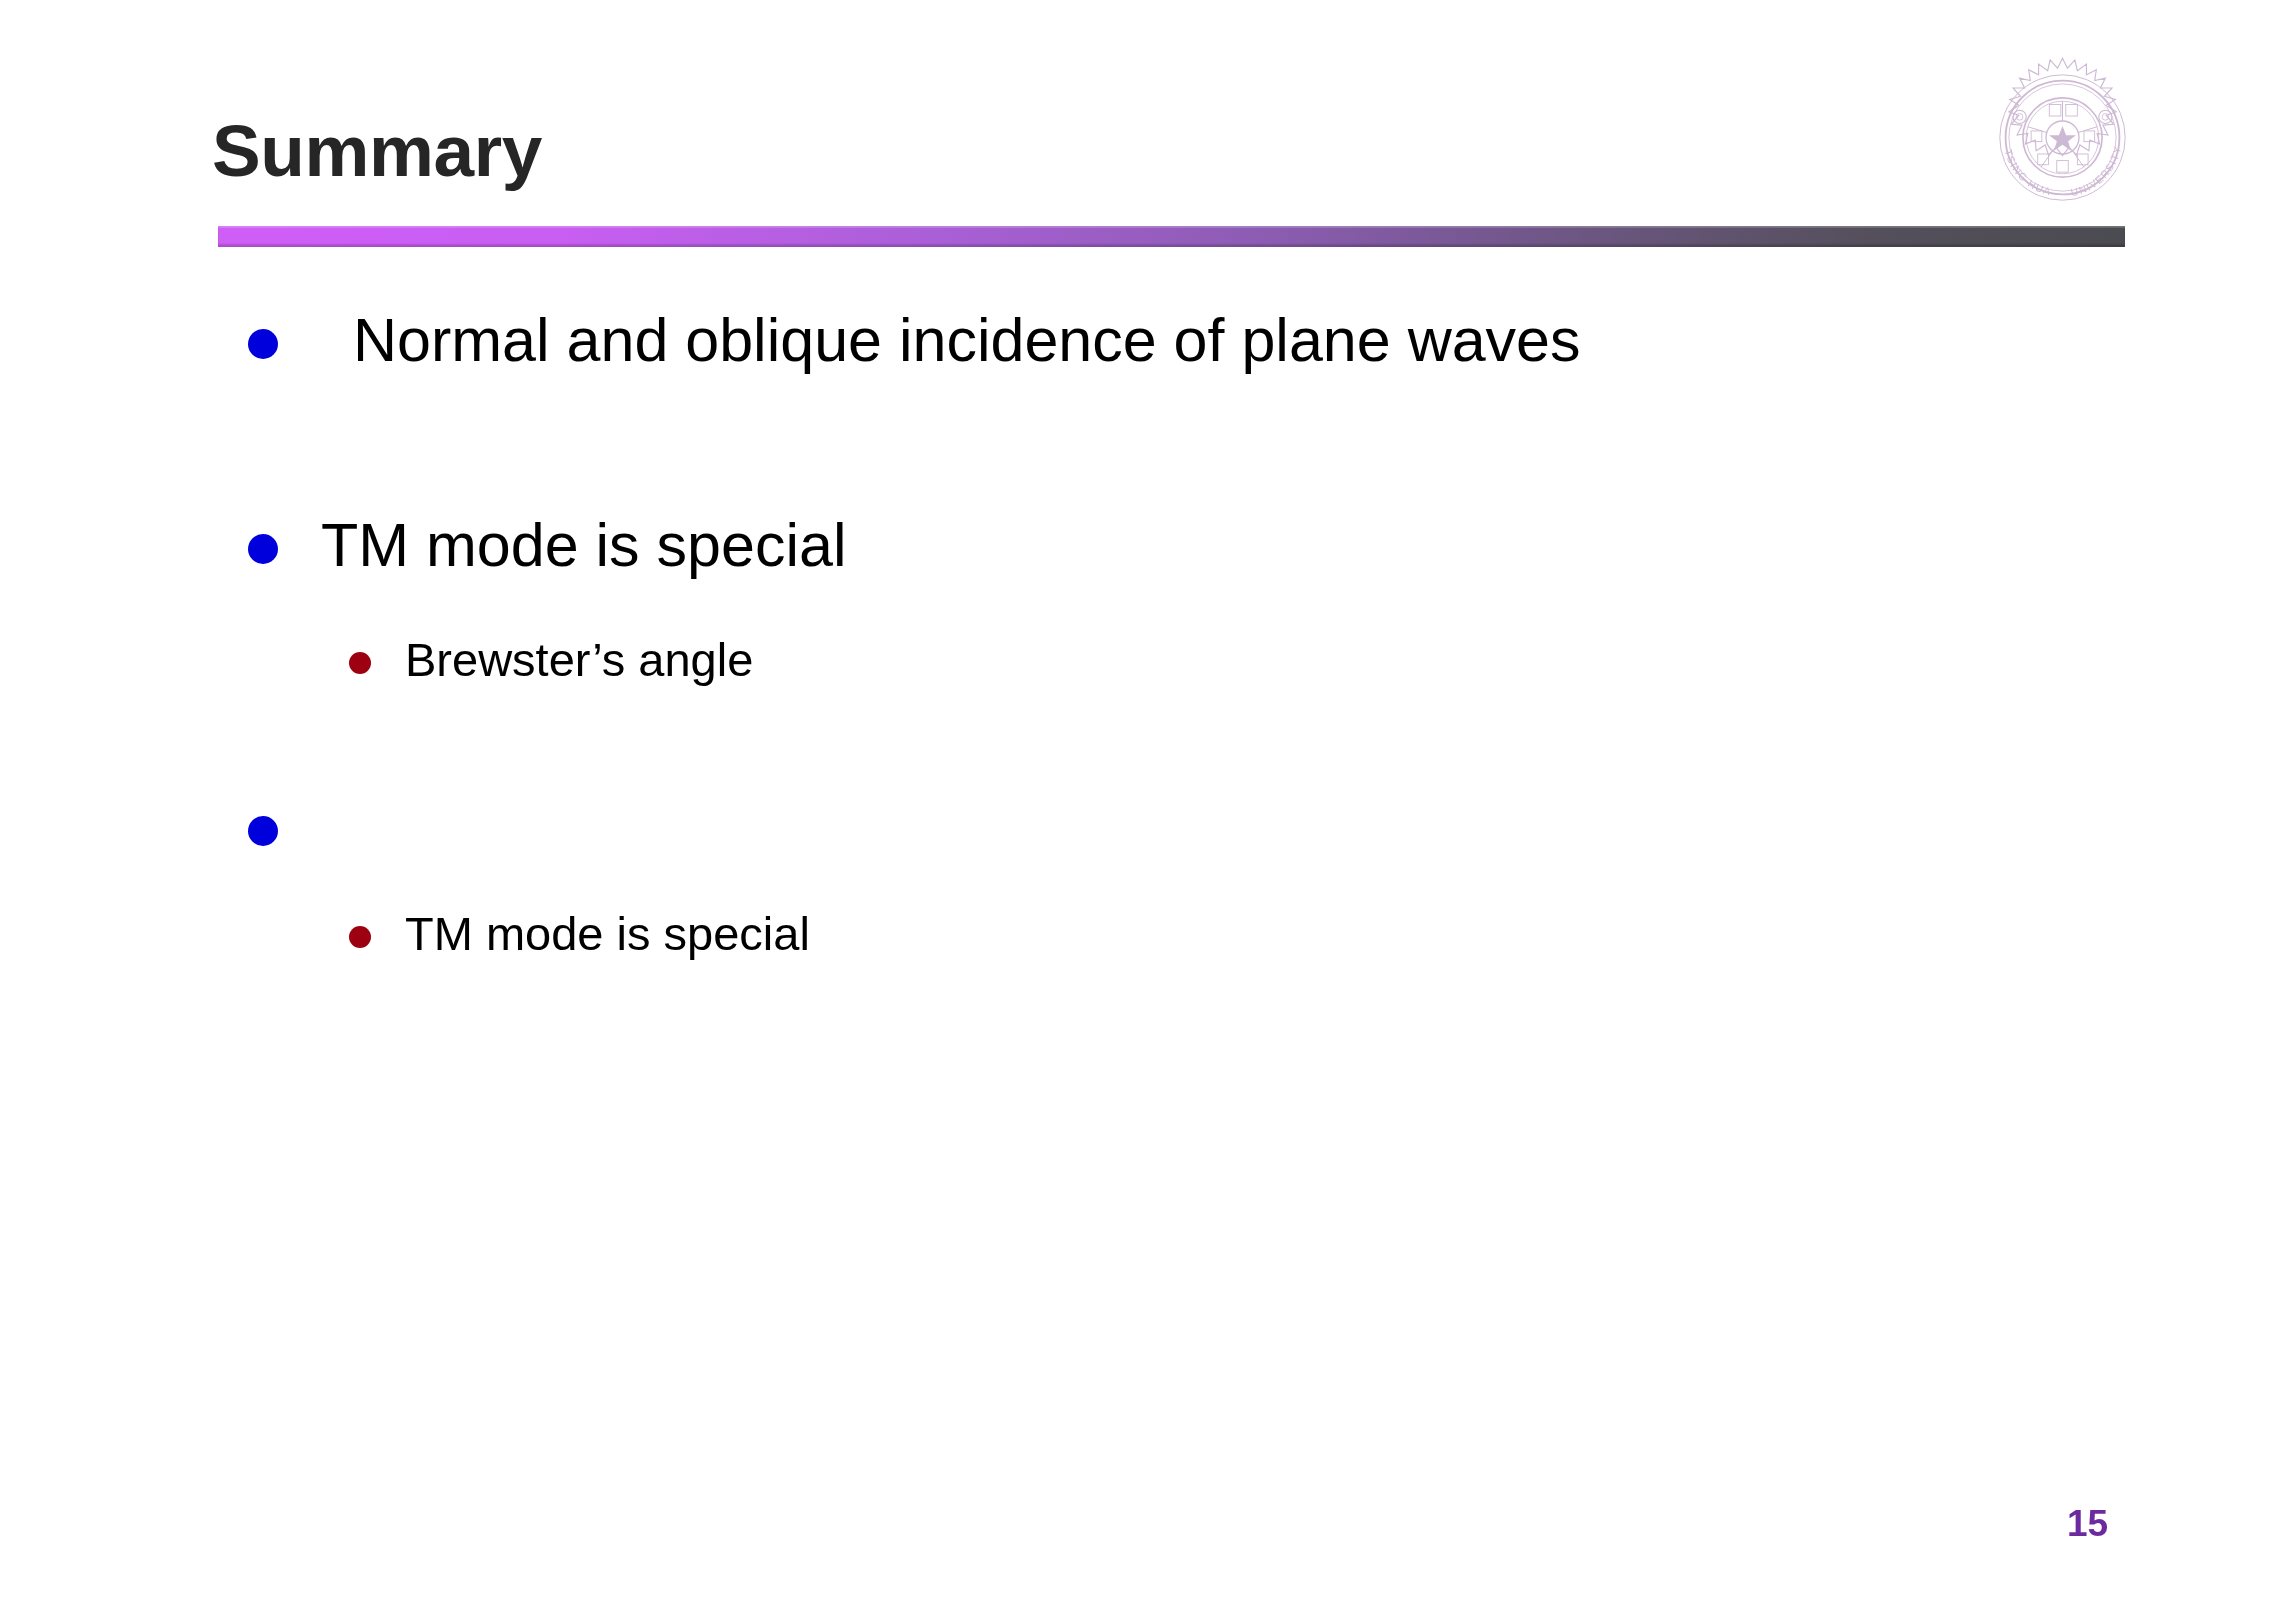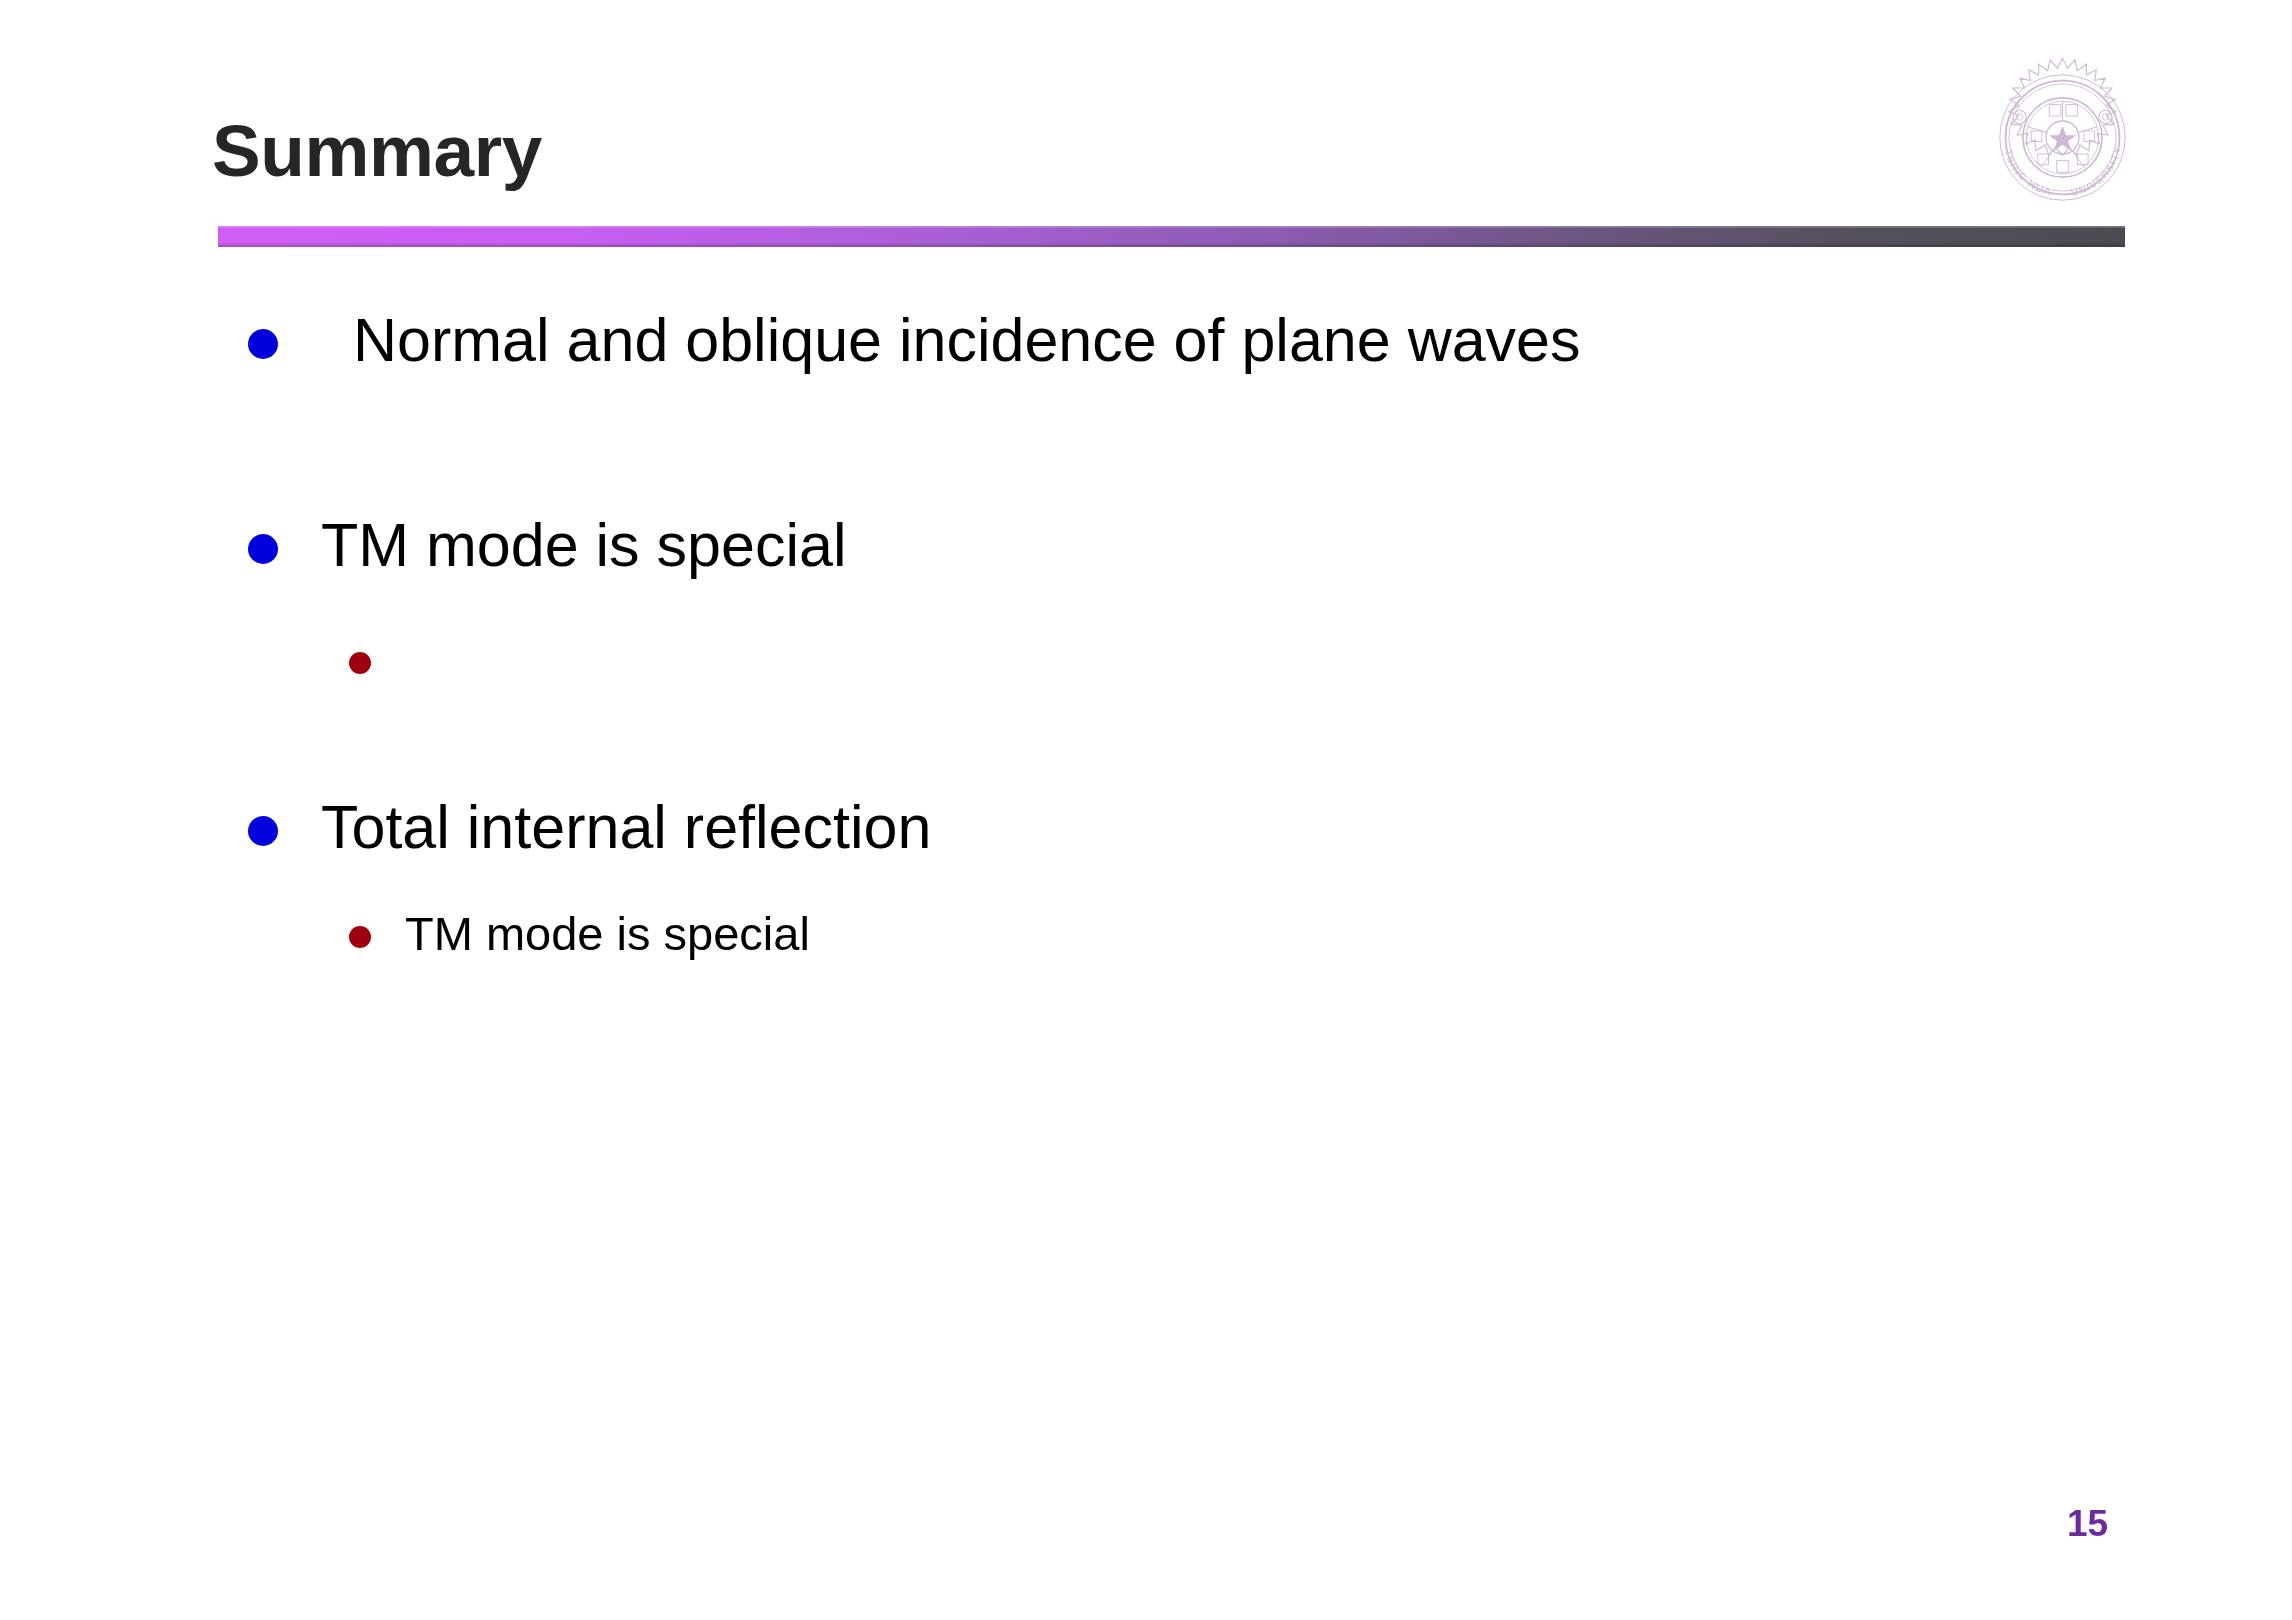--- a/index.html
+++ b/index.html
@@ -192,25 +192,25 @@
       <span class="txt">Normal and oblique incidence of plane waves</span>
     </div>
 
     <div class="bullet-row lvl1 row-1">
       <span class="dot" style="background: rgb(0, 0, 221);"></span>
       <span class="txt">TM mode is special</span>
     </div>
 
     <div class="bullet-row lvl2 row-2">
       <span class="dot" style="background: rgb(156, 0, 17);"></span>
+      <span class="txt">Brewster’s angle</span>
     </div>
 
     <div class="bullet-row lvl1 row-3">
       <span class="dot" style="background: rgb(0, 0, 221);"></span>
-      <span class="txt">Total internal reflection</span>
     </div>
 
     <div class="bullet-row lvl2 row-4">
       <span class="dot" style="background: rgb(156, 0, 17);"></span>
       <span class="txt">TM mode is special</span>
     </div>
 
   </div>
 
   <div class="page-number">15</div>

